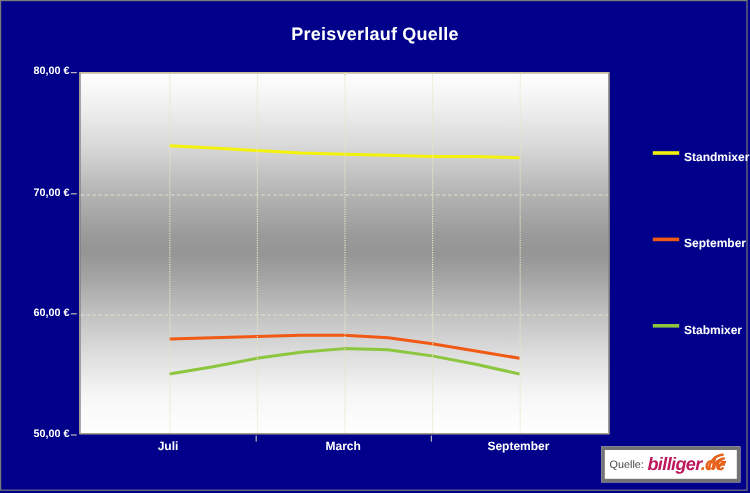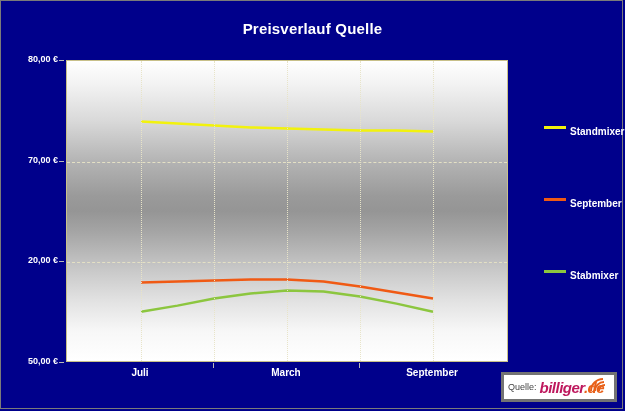--- a/index.html
+++ b/index.html
@@ -85,21 +85,21 @@
 <body>
 
 <div id="chart-root">
   <div id="frame"></div>
 
   <div id="chart-title">Preisverlauf Quelle</div>
 
   <div id="y-axis">
       <div class="ylabel" style="top: 54px;">80,00 €</div>
       <div class="ylabel" style="top: 154.667px;">70,00 €</div>
-      <div class="ylabel" style="top: 255.333px;">20,00 €</div>
+      <div class="ylabel" style="top: 255.333px;">60,00 €</div>
       <div class="ylabel" style="top: 356px;">50,00 €</div>
     </div>
 
   <div id="plot-area">
     <svg id="series-svg" viewBox="0 0 442 302" preserveAspectRatio="none">
         <polyline points="74.00,60.40 110.50,62.41 147.00,64.43 183.50,66.44 220.00,67.45 256.50,68.45 293.00,69.46 329.50,69.46 366.00,70.47" fill="none" stroke="#F2F20D" stroke-width="2.5" stroke-linejoin="round" stroke-linecap="butt"></polyline>
         <polyline points="74.00,221.47 110.50,220.46 147.00,219.45 183.50,218.45 220.00,218.45 256.50,220.46 293.00,225.49 329.50,231.53 366.00,237.57" fill="none" stroke="#F05A14" stroke-width="2.5" stroke-linejoin="round" stroke-linecap="butt"></polyline>
         <polyline points="74.00,250.66 110.50,244.62 147.00,237.57 183.50,232.54 220.00,229.52 256.50,230.53 293.00,235.56 329.50,242.61 366.00,250.66" fill="none" stroke="#8CC63F" stroke-width="2.5" stroke-linejoin="round" stroke-linecap="butt"></polyline>
       </svg>
   <div class="vgrid" style="left: 74px;"></div>

